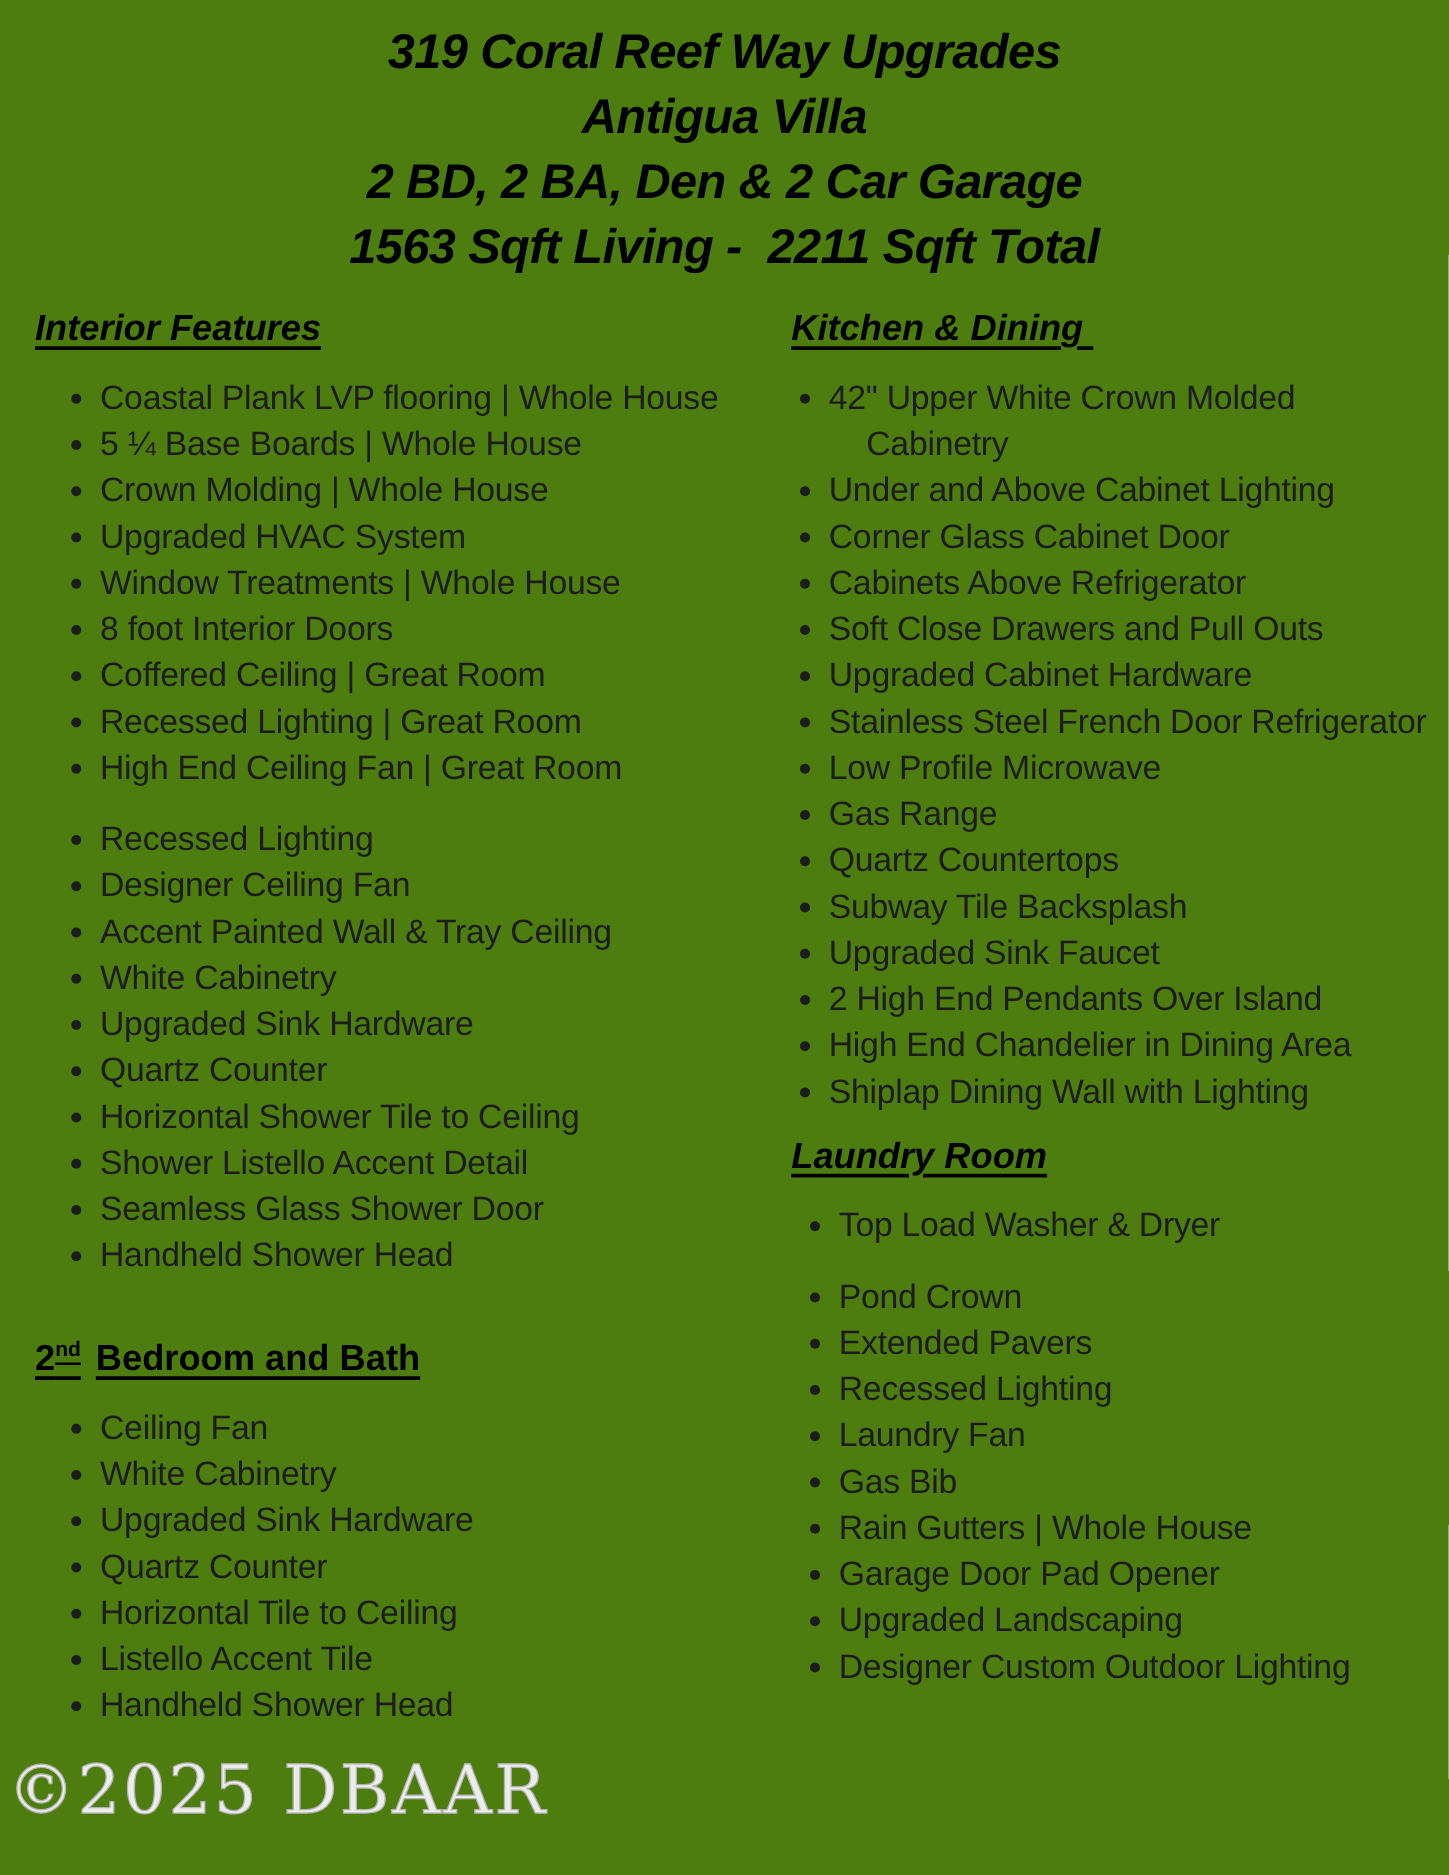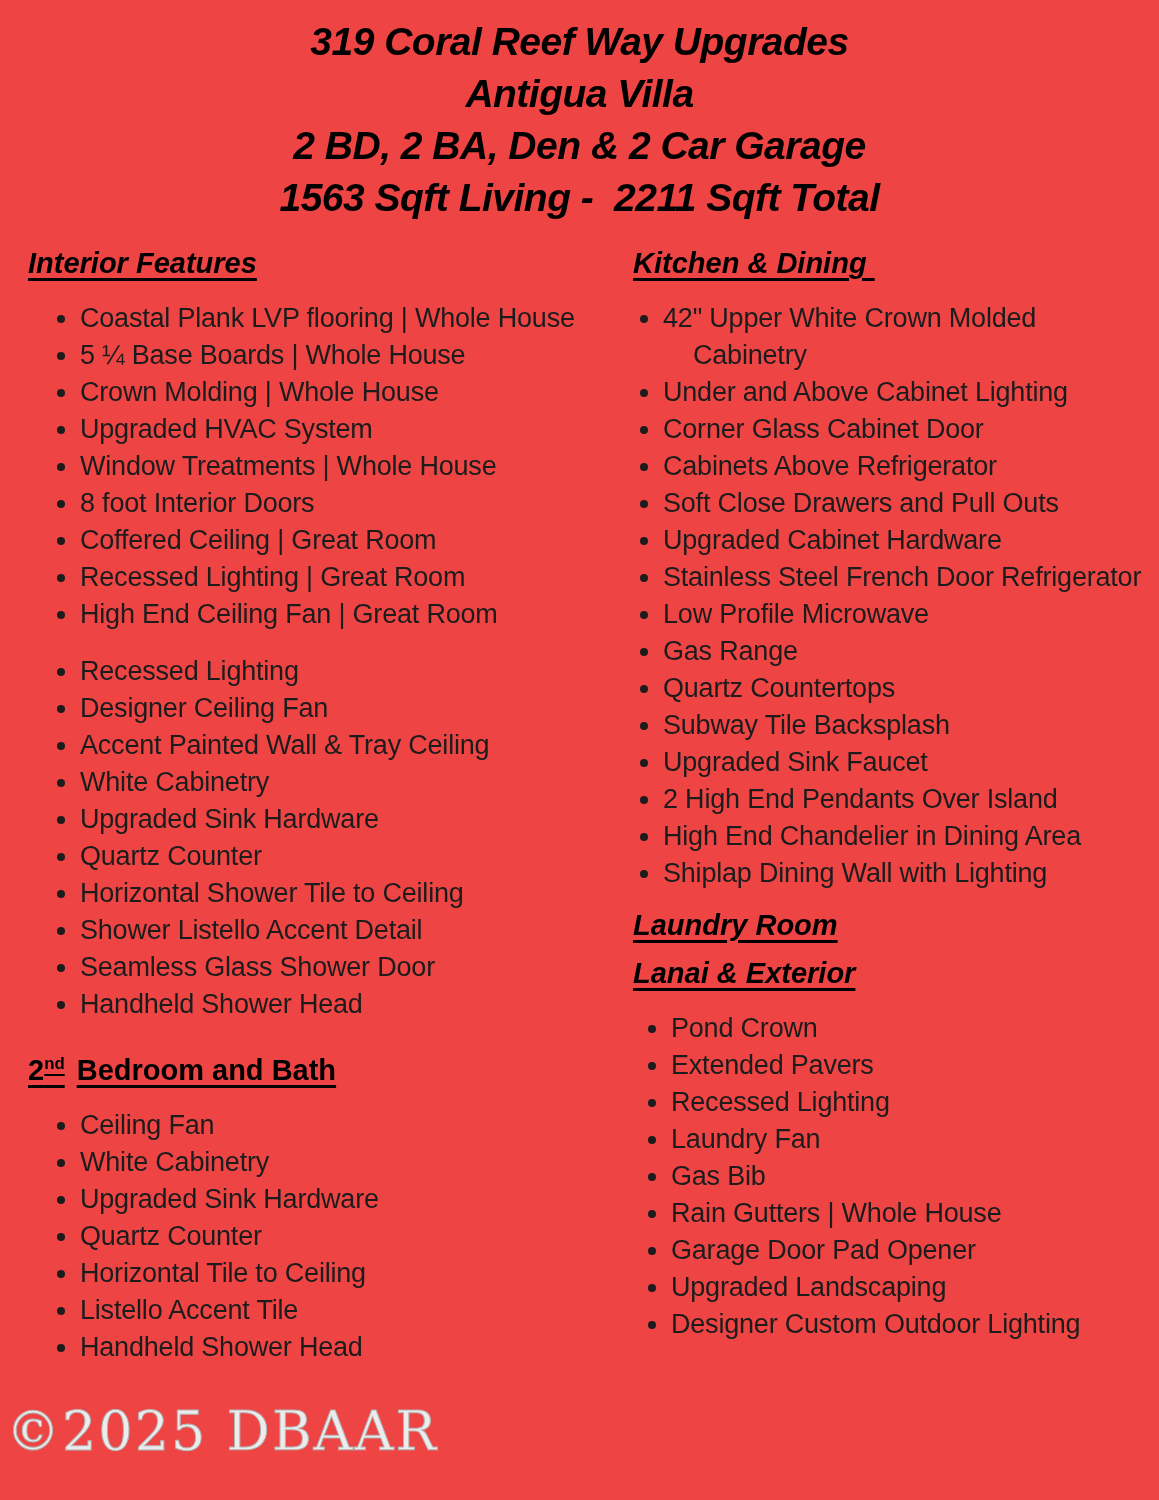--- a/index.html
+++ b/index.html
@@ -1,19 +1,19 @@
 <!DOCTYPE html>
 <html><head>
 <meta charset="utf-8">
 <style>
   html,body{margin:0;padding:0;background:#ffffff;}
   .page{
     position:relative;
     width:1159px;height:1500px;
-    background:#ef4444;
+    background:#4d7c0f;
     color:#1c1c1c;
     font-family:"Liberation Sans",sans-serif;
     overflow:hidden;
   }
   .title-block{
     padding-top:16px;
     text-align:center;
     font-weight:bold;
     font-style:italic;
     color:#000000;
@@ -59,21 +59,21 @@
   }
   ul.feature-list li{color:#1c1c1c;}
   ul.feature-list .item-text{
     display:block;
     padding-left:30px;
     text-indent:-30px;
   }
   .col-right ul.feature-list{padding-left:30px;}
   .col-right ul.indent-more{padding-left:38px;}
   #section-primary h2{margin-top:14px;}
-  #section-second h2{margin-top:24px;margin-bottom:10px;}
+  #section-second h2{margin-top:40px;margin-bottom:10px;}
   #section-laundry h2{margin-top:16px;margin-bottom:8px;}
   #section-lanai h2{margin-top:14px;}
   .watermark{
     position:absolute;
     left:6px;top:1400px;
     font-family:"DejaVu Serif",serif;
     font-size:54px;
     letter-spacing:2px;
     color:#ececec;
     -webkit-text-stroke:1px #b3b3b3;
@@ -240,24 +240,28 @@
               <span class="item-text">High End Chandelier in Dining Area</span>
             </li>
             <li>
               <span class="item-text">Shiplap Dining Wall with Lighting</span>
             </li>
           </ul>
       </section>
 
       <section id="section-laundry">
         <h2 class="section-title">Laundry Room</h2>
+        <ul class="feature-list indent-more">
+            <li>
+              <span class="item-text">Top Load Washer &amp; Dryer</span>
+            </li>
+          </ul>
       </section>
 
       <section id="section-lanai">
-        <h2 class="section-title">Lanai &amp; Exterior</h2>
         <ul class="feature-list indent-more">
             <li>
               <span class="item-text">Pond Crown</span>
             </li>
             <li>
               <span class="item-text">Extended Pavers</span>
             </li>
             <li>
               <span class="item-text">Recessed Lighting</span>
             </li>

